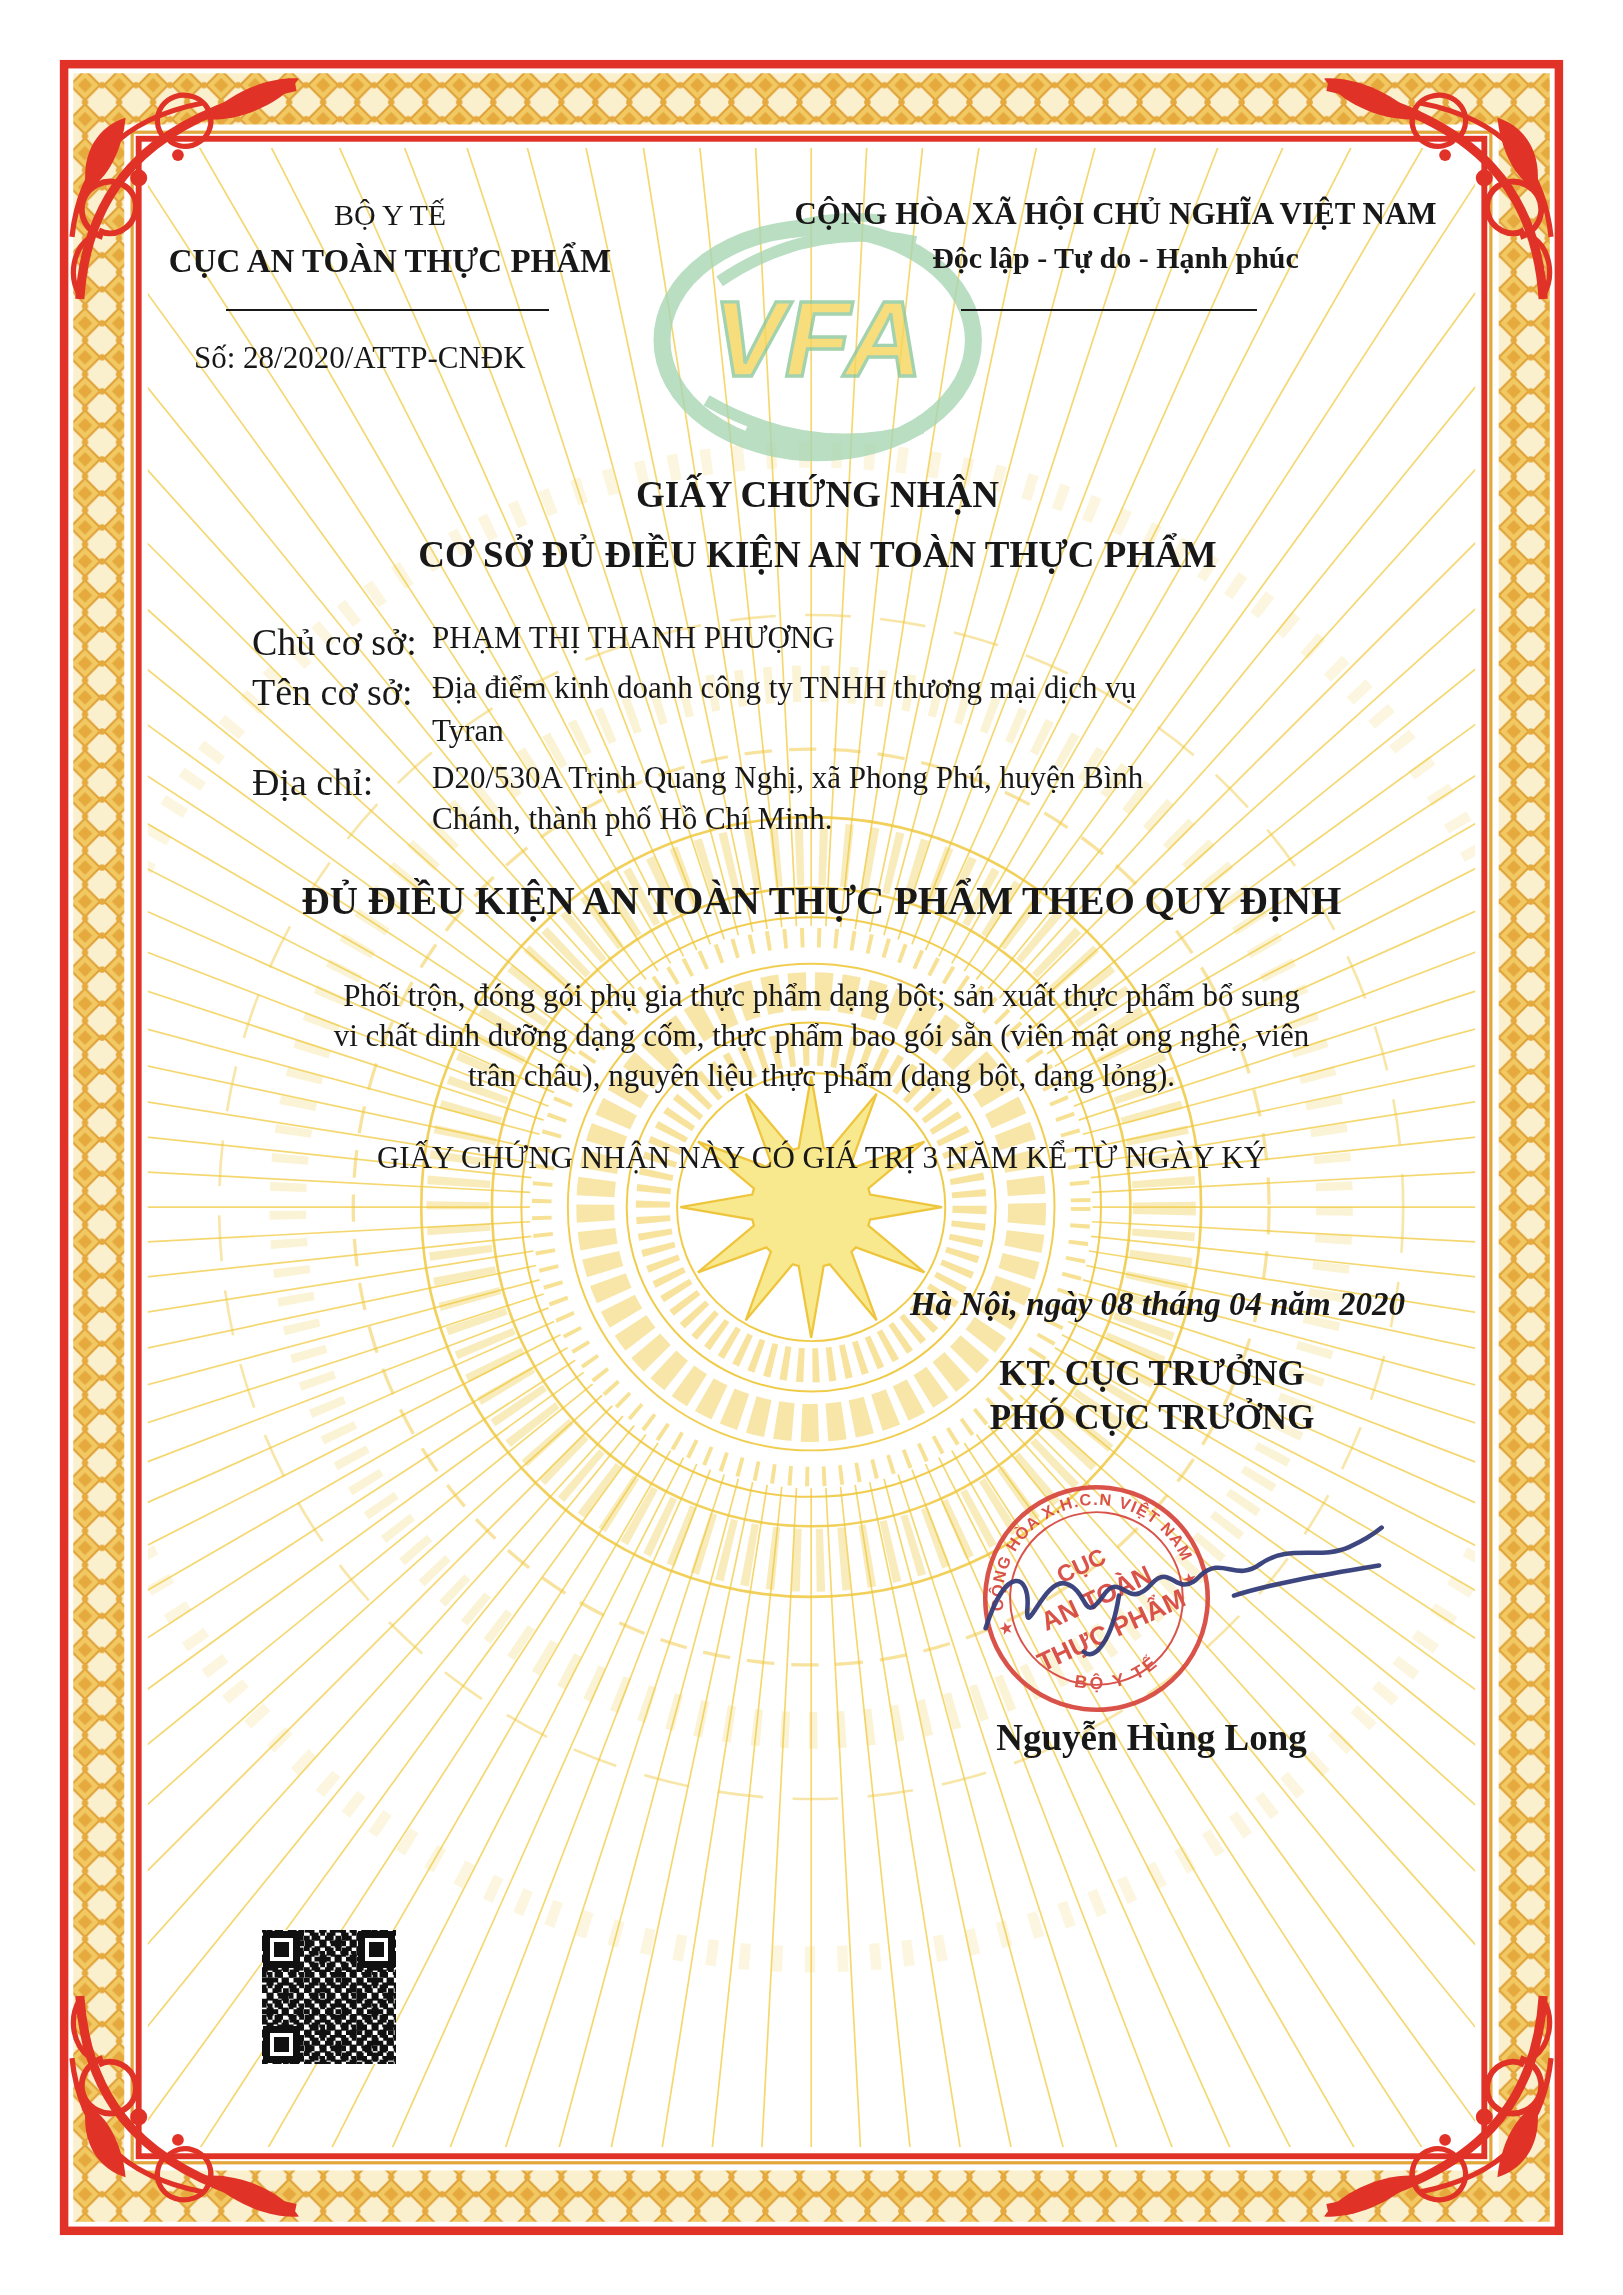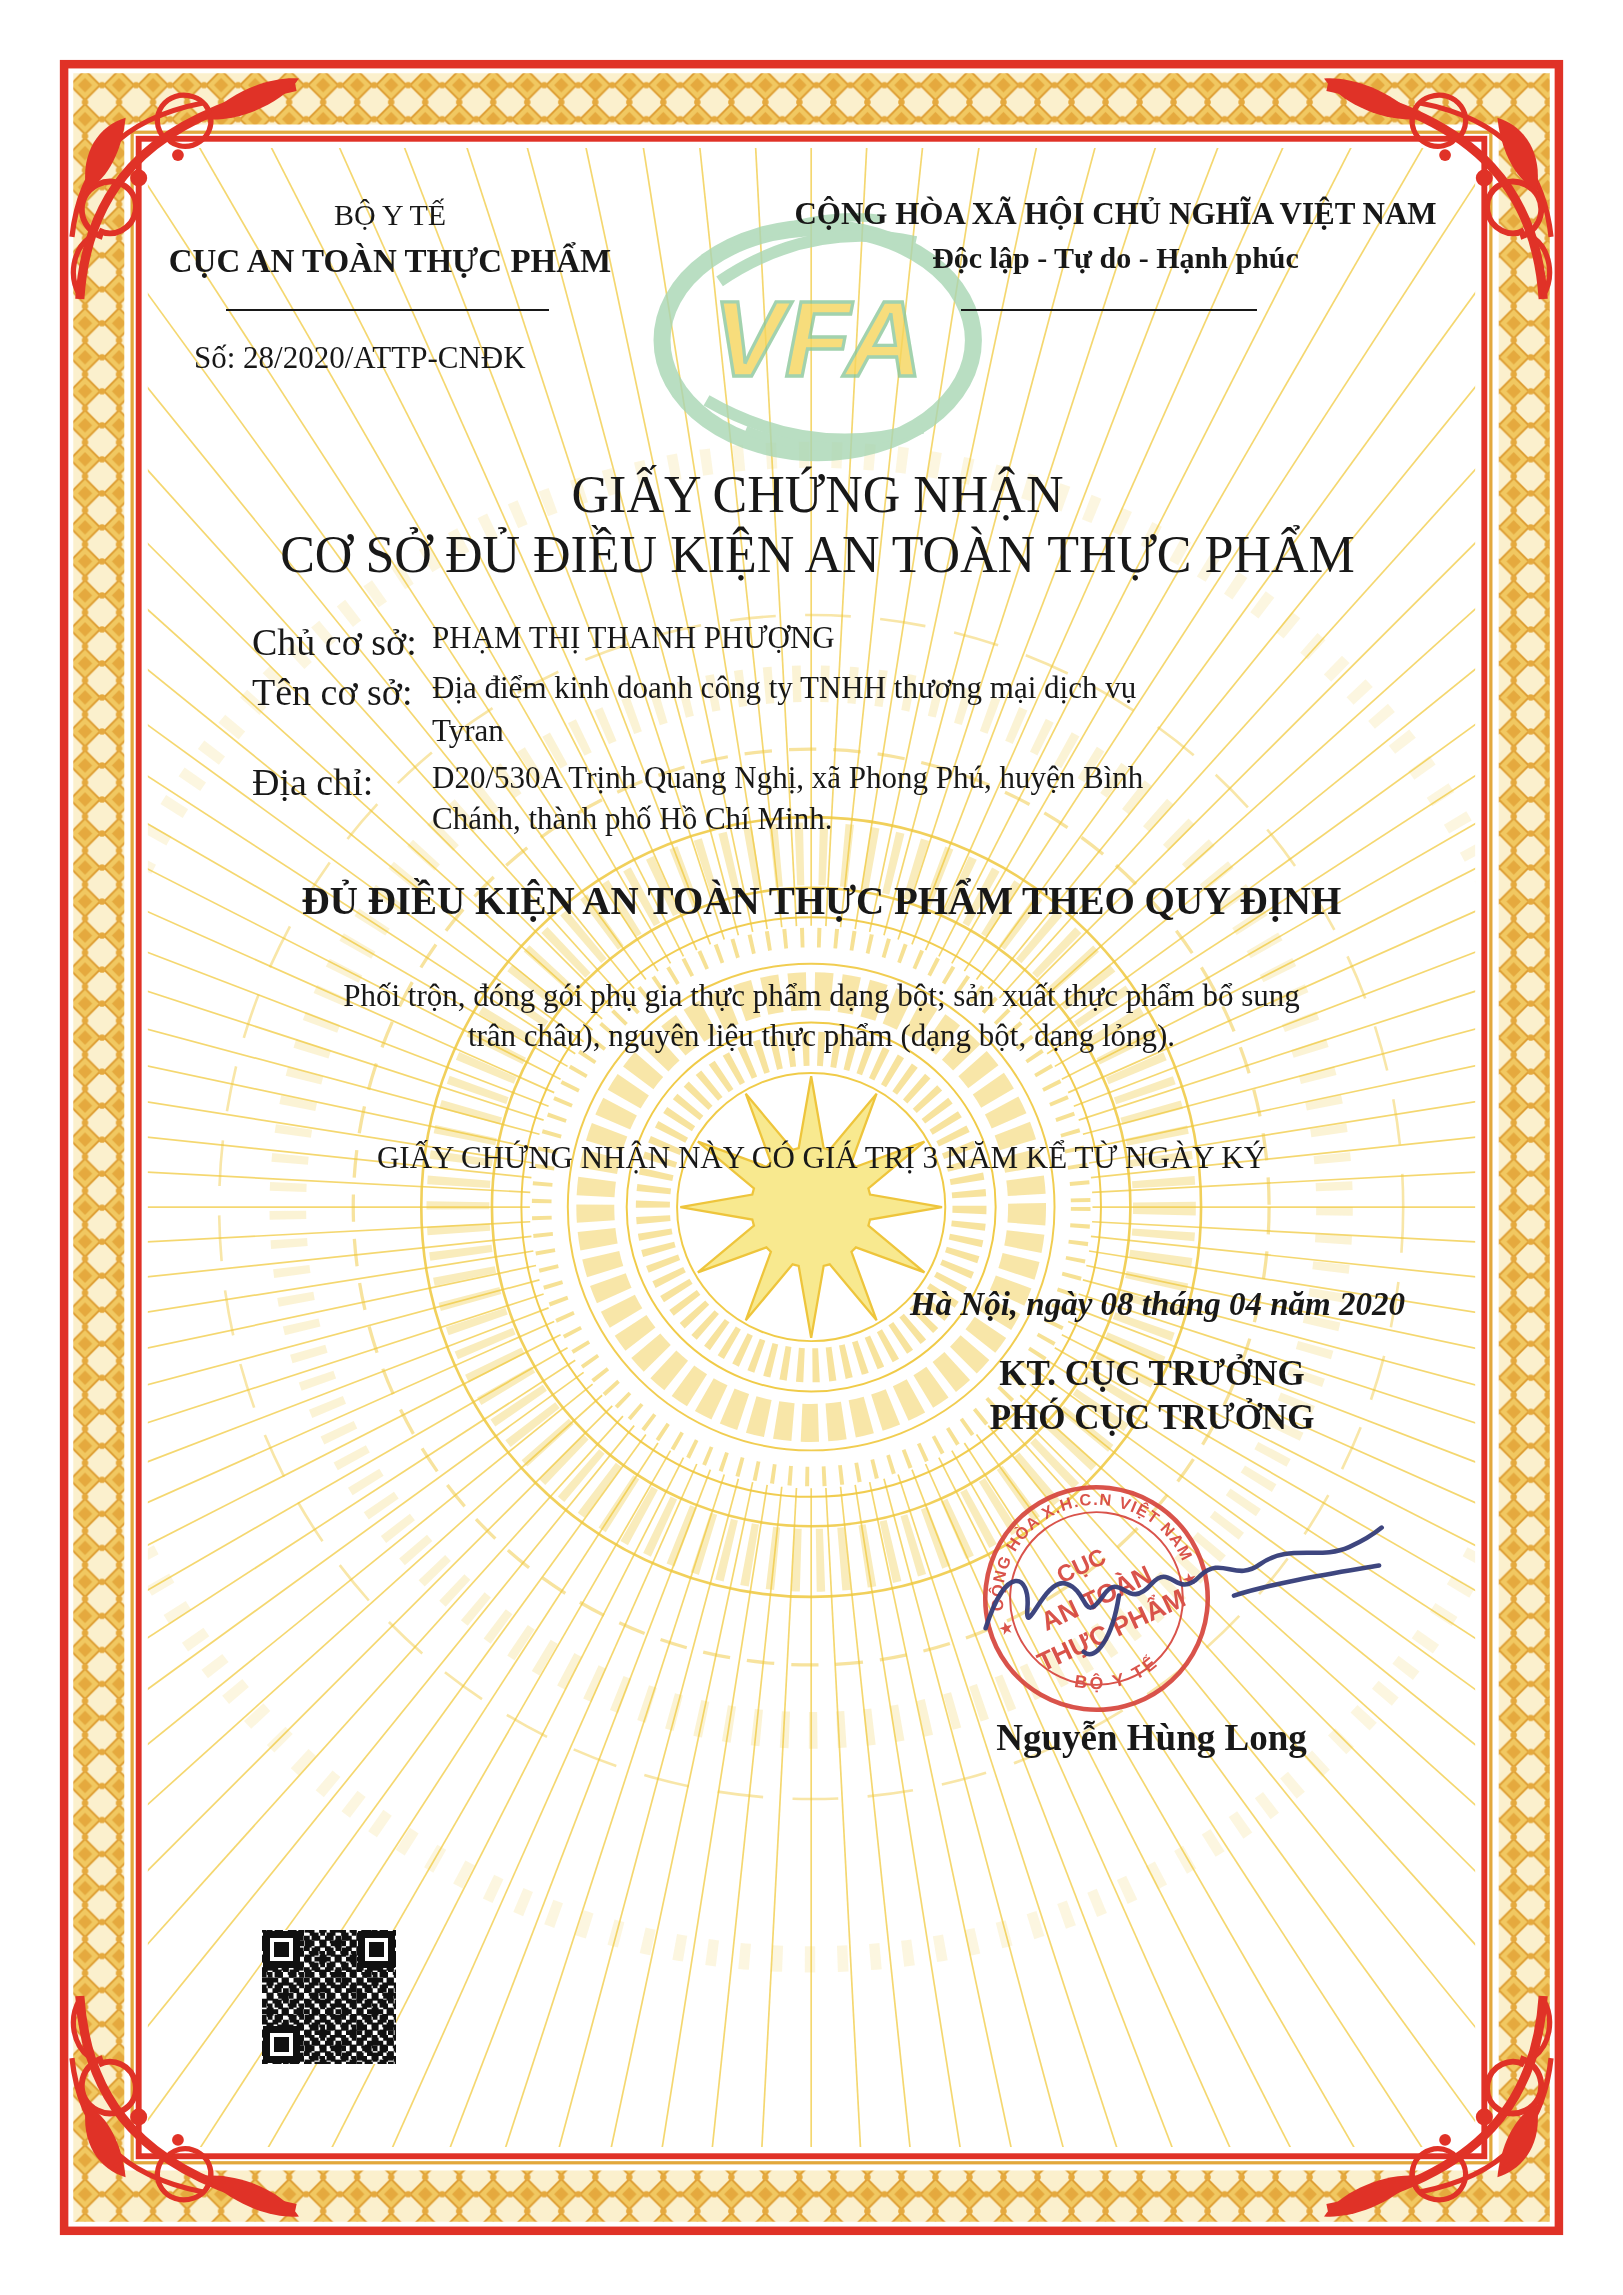--- a/index.html
+++ b/index.html
@@ -19,21 +19,21 @@
 
   
   .hdr-left{left:164px;top:198px;width:452px;}
   .hdr-left .l1{font-size:30px;}
   .hdr-left .l2{font-size:33px;font-weight:bold;margin-top:10.5px;}
   .docnum{left:194px;top:340px;font-size:31px;}
   .hdr-right{left:739px;top:196px;width:753px;}
   .hdr-right .l1{font-size:31px;font-weight:bold;}
   .hdr-right .l2{font-size:30px;font-weight:bold;margin-top:9px;}
 
-  .title{left:222px;top:465px;width:1191px;font-size:52px;font-weight:normal;line-height:60px;}
+  .title{left:222px;top:465px;width:1191px;font-size:37px;font-weight:bold;line-height:60px;}
 
   .flabel{left:252px;font-size:38px;z-index:3;position:absolute;}
   .fvalue{left:432px;width:1073px;text-align:left;font-size:31px;z-index:3;position:absolute;}
 
   .statement{left:190px;top:878px;width:1263px;font-size:39px;font-weight:bold;}
   .scope{left:190px;top:976px;width:1263px;font-size:31px;line-height:40px;white-space:nowrap;}
   .validity{left:190px;top:1140px;width:1263px;font-size:31px;}
 
   .pdate{left:896px;top:1286px;width:523px;font-size:33px;font-weight:bold;font-style:italic;}
   .ktline{left:923px;top:1352px;width:458px;font-size:35px;font-weight:bold;line-height:44px;}
@@ -279,20 +279,21 @@
   <div class="fvalue" style="top:713px;">Tyran</div>
 
   <div class="flabel" style="top:760px;">Địa chỉ:</div>
   <div class="fvalue" style="top:760px;">D20/530A Trịnh Quang Nghị, xã Phong Phú, huyện Bình</div>
   <div class="fvalue" style="top:801px;">Chánh, thành phố Hồ Chí Minh.</div>
 
   <div class="txt statement center">ĐỦ ĐIỀU KIỆN AN TOÀN THỰC PHẨM THEO QUY ĐỊNH</div>
 
   <div class="txt scope center">
     <div>Phối trộn, đóng gói phụ gia thực phẩm dạng bột; sản xuất thực phẩm bổ sung</div>
+    <div>vi chất dinh dưỡng dạng cốm, thực phẩm bao gói sẵn (viên mật ong nghệ, viên</div>
     <div>trân châu), nguyên liệu thực phẩm (dạng bột, dạng lỏng).</div>
   </div>
 
   <div class="txt validity center">GIẤY CHỨNG NHẬN NÀY CÓ GIÁ TRỊ 3 NĂM KỂ TỪ NGÀY KÝ</div>
 
   <div class="txt pdate center">Hà Nội, ngày 08 tháng 04 năm 2020</div>
   <div class="txt ktline center">
     <div>KT. CỤC TRƯỞNG</div>
     <div>PHÓ CỤC TRƯỞNG</div>
   </div>

